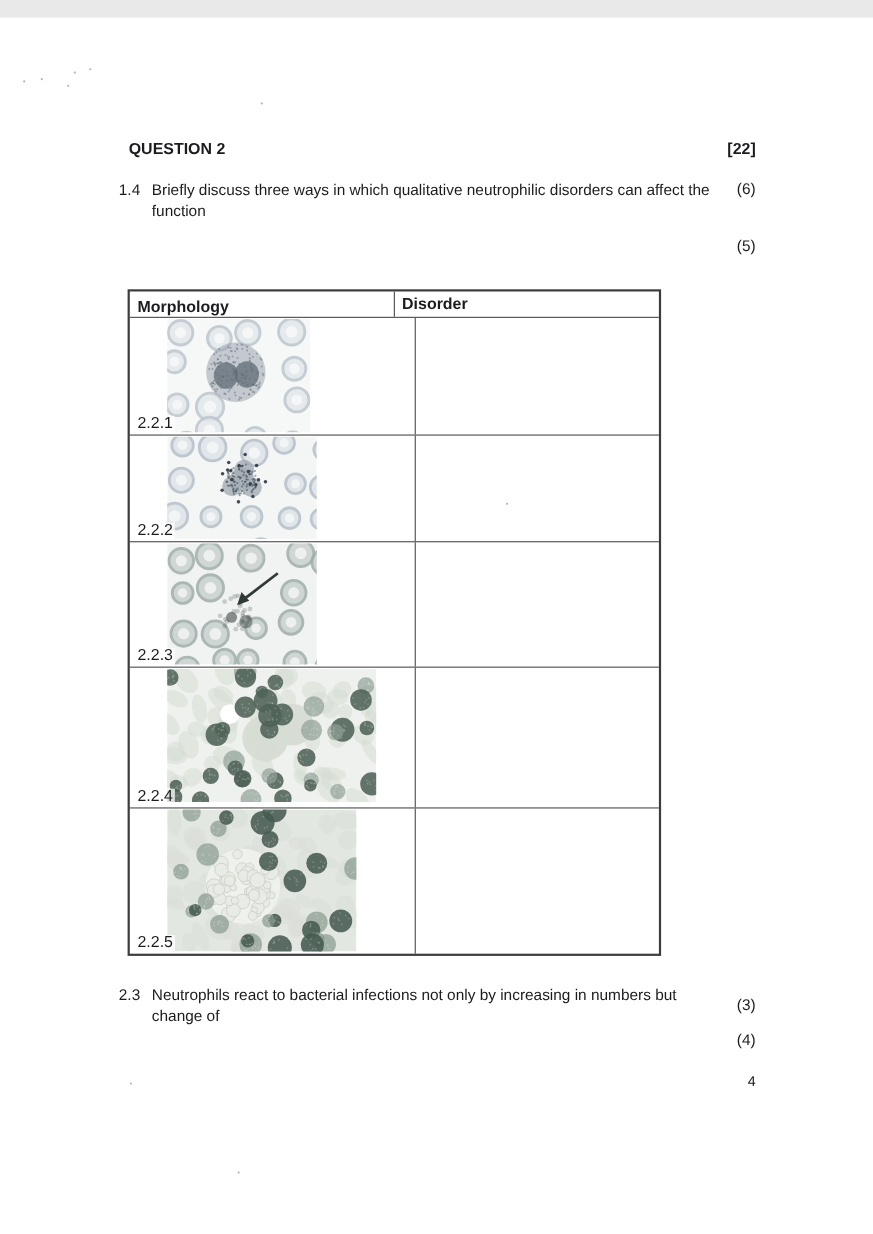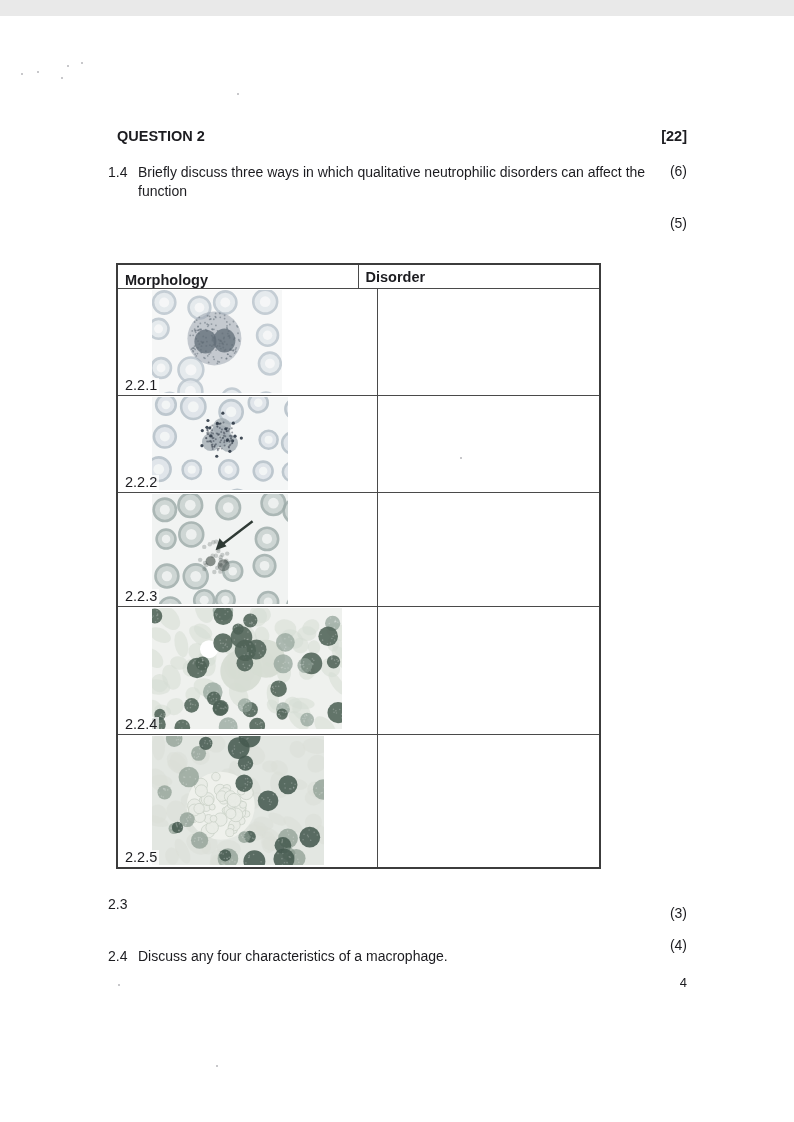--- a/index.html
+++ b/index.html
@@ -1245,30 +1245,25 @@
             </svg></div>
         <span class="rowlabel">2.2.5</span>
       </div>
       <div class="td disorder"></div>
     </div>
   </div>
 
   <div class="q" style="top:879px">
     <span class="qnum">2.3</span>
     <div class="qlines">
+      <div>Neutrophils react to bacterial infections not only by increasing in numbers but change of</div>
     </div>
   </div>
   <span class="marks" style="top:889px">(3)</span>
 
-  <div class="q" style="top:931px">
-    <span class="qnum">2.4</span>
-    <div class="qlines">
-      <div>Discuss any four characteristics of a macrophage.</div>
-    </div>
-  </div>
   <span class="marks" style="top:921px">(4)</span>
 
   <div class="pagenum">4</div>
 
   <div id="specks">
       <div class="speck" style="left: 21px; top: 57px;"></div>
       <div class="speck" style="left: 37px; top: 55px;"></div>
       <div class="speck" style="left: 67px; top: 49px;"></div>
       <div class="speck" style="left: 81px; top: 46px;"></div>
       <div class="speck" style="left: 61px; top: 61px;"></div>

